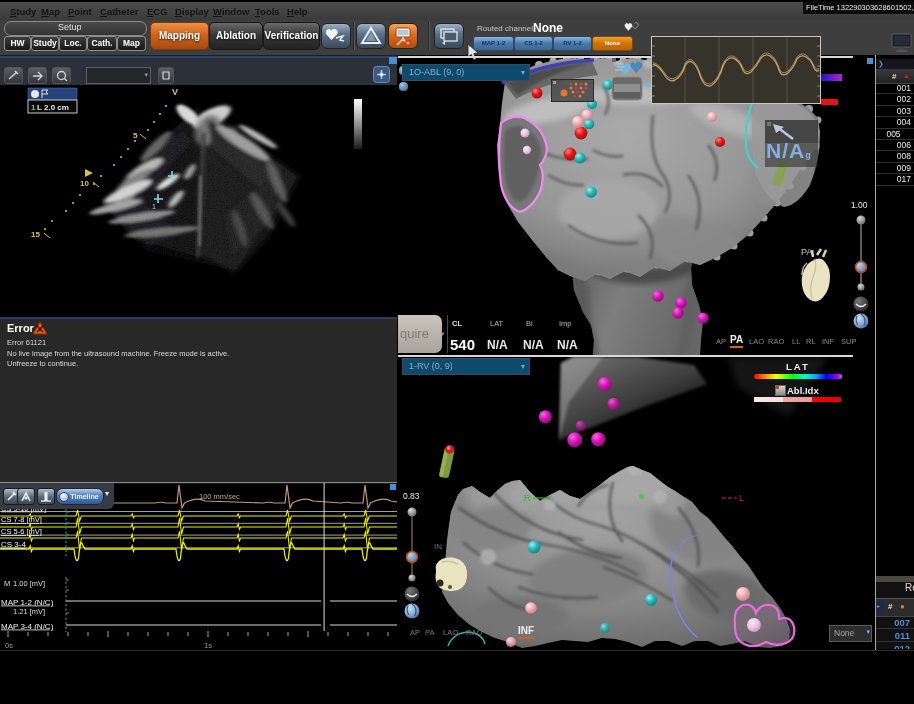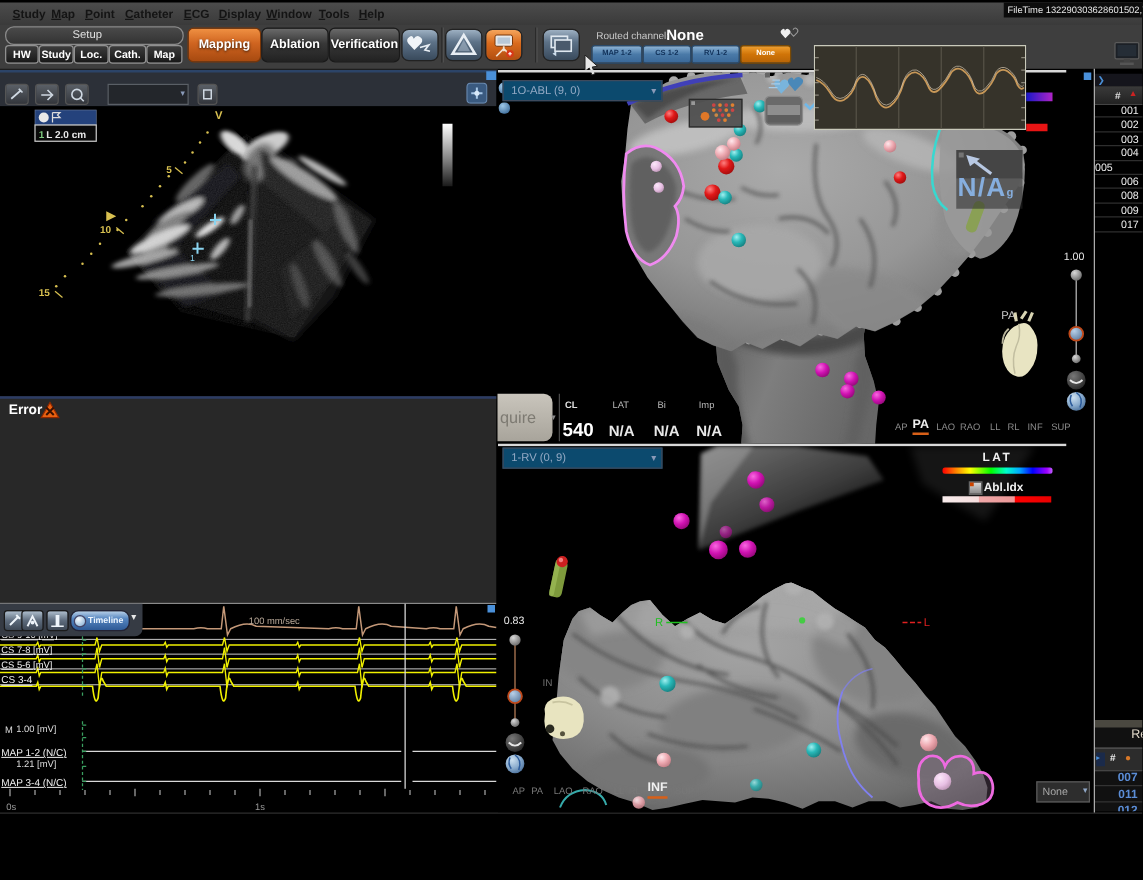--- a/index.html
+++ b/index.html
@@ -248,20 +248,21 @@
   <text x="37" y="25" font-size="8" font-weight="bold" fill="#e8e8e8">L  2.0 cm</text>
  </g>
 </svg>
 
 <div class="abs" id="errpan">
  <div class="tit">Error</div>
  <svg class="abs" style="left:32px;top:2px" width="16" height="14" viewBox="0 0 16 14">
       <path d="M8,1 L15,13 L1,13 Z" fill="#e86010" stroke="#902800" stroke-width="1"></path>
       <path d="M5,11 L11,5 M5,5 L11,11" stroke="#3a1000" stroke-width="1.6"></path>
     </svg>
+ <div class="b1">Error 61121<br>No live image from the ultrasound machine. Freeze mode is active.<br>Unfreeze to continue.</div>
 </div>
 
 <svg class="abs" style="left:0;top:482px" width="398" height="170" viewBox="0 0 398 170">
  <rect width="398" height="170" fill="#000"></rect>
  <rect x="0" y="0" width="397" height="1.2" fill="#8a8a8a"></rect>
 
  <g stroke="#c8c8c8" stroke-width="0.8">
   <path d="M0,29.5 H397 M0,41.3 H397 M0,53.1 H397 M0,65.8 H397"></path>
  </g>
 
@@ -624,21 +625,21 @@
  <div class="abs" style="left:0;top:14px;width:38px;height:14px;background:linear-gradient(#3a3a3a,#222);border-bottom:1px solid #444;">
   <span style="position:absolute;left:16px;top:3px;color:#ddd;font-size:8px;font-weight:bold;">#</span>
   <span style="position:absolute;left:27px;top:3px;color:#cc2222;font-size:7px;">▲</span>
  </div>
 </div>
 <div class="abs" id="ptrows" style="left:876px;top:83px;width:38px;height:104px;">
     <div style="position:absolute;left:0;top:0.0px;width:38px;height:11.4px;border-bottom:1px solid #2e2e2e;color:#ececec;font-size:8.5px;text-align:right;padding-right:3px;box-sizing:border-box;line-height:11.5px;">001</div>
     <div style="position:absolute;left:0;top:11.4px;width:38px;height:11.4px;border-bottom:1px solid #2e2e2e;color:#ececec;font-size:8.5px;text-align:right;padding-right:3px;box-sizing:border-box;line-height:11.5px;">002</div>
     <div style="position:absolute;left:0;top:22.8px;width:38px;height:11.4px;border-bottom:1px solid #2e2e2e;color:#ececec;font-size:8.5px;text-align:right;padding-right:3px;box-sizing:border-box;line-height:11.5px;">003</div>
     <div style="position:absolute;left:0;top:34.2px;width:38px;height:11.4px;border-bottom:1px solid #2e2e2e;color:#ececec;font-size:8.5px;text-align:right;padding-right:3px;box-sizing:border-box;line-height:11.5px;">004</div>
-    <div style="position:absolute;left:0;top:45.6px;width:38px;height:11.4px;border-bottom:1px solid #2e2e2e;color:#ececec;font-size:8.5px;text-align:left;padding-right:3px;box-sizing:border-box;line-height:11.5px;">005</div>
+    <div style="position:absolute;left:0;top:45.6px;width:38px;height:11.4px;border-bottom:1px solid #2e2e2e;color:#ececec;font-size:8.5px;text-align:center;padding-right:3px;box-sizing:border-box;line-height:11.5px;">005</div>
     <div style="position:absolute;left:0;top:57.0px;width:38px;height:11.4px;border-bottom:1px solid #2e2e2e;color:#ececec;font-size:8.5px;text-align:right;padding-right:3px;box-sizing:border-box;line-height:11.5px;">006</div>
     <div style="position:absolute;left:0;top:68.4px;width:38px;height:11.4px;border-bottom:1px solid #2e2e2e;color:#ececec;font-size:8.5px;text-align:right;padding-right:3px;box-sizing:border-box;line-height:11.5px;">008</div>
     <div style="position:absolute;left:0;top:79.8px;width:38px;height:11.4px;border-bottom:1px solid #2e2e2e;color:#ececec;font-size:8.5px;text-align:right;padding-right:3px;box-sizing:border-box;line-height:11.5px;">009</div>
     <div style="position:absolute;left:0;top:91.2px;width:38px;height:11.4px;border-bottom:1px solid #2e2e2e;color:#ececec;font-size:8.5px;text-align:right;padding-right:3px;box-sizing:border-box;line-height:11.5px;">017</div>
   </div>
 
 <div class="abs" style="left:867px;top:58px;width:6px;height:6px;background:#4a90d9;"></div>
 
 <div class="abs" id="uview-line"></div>
 <div class="abs" id="lview-line"></div>

